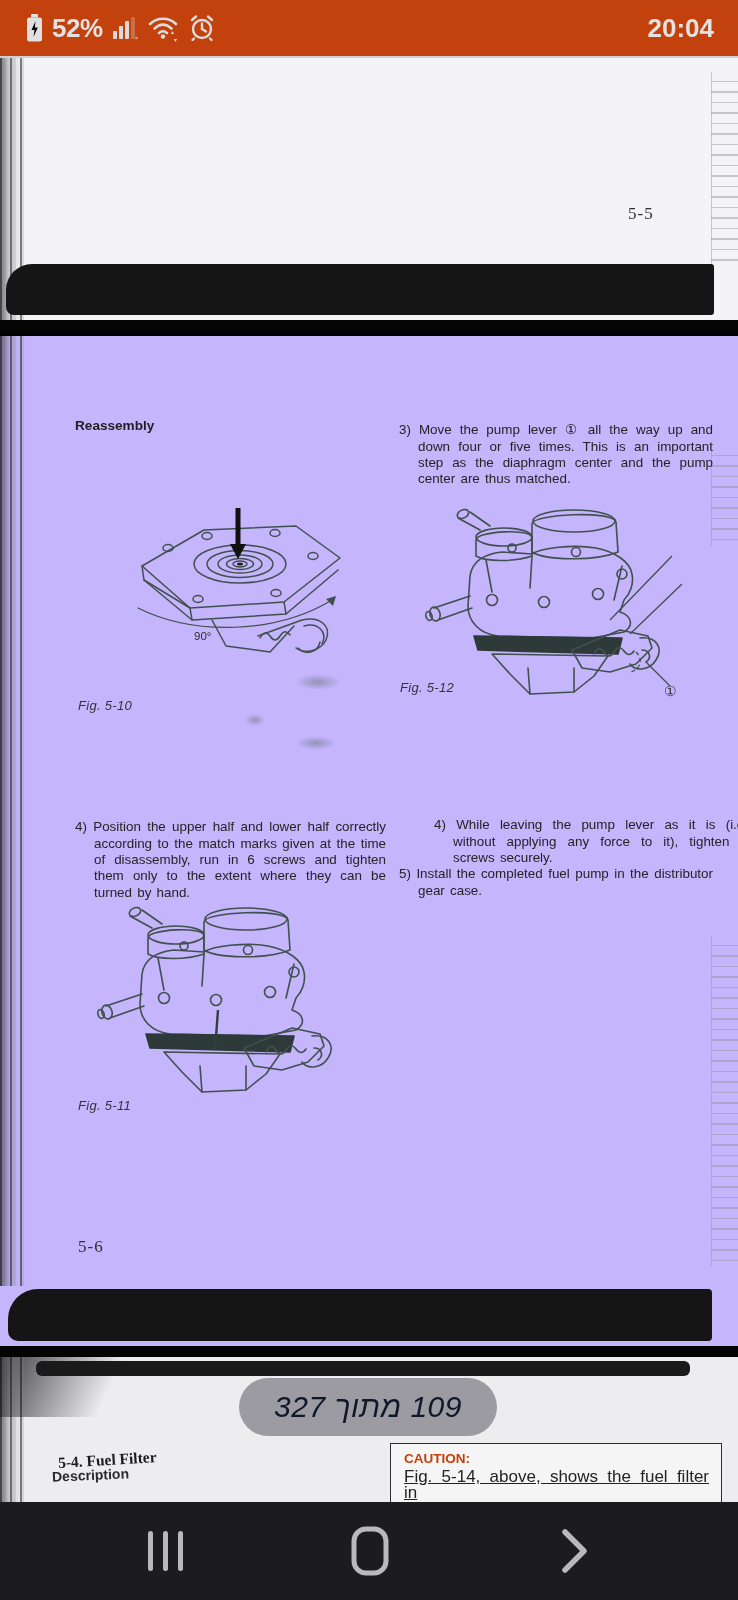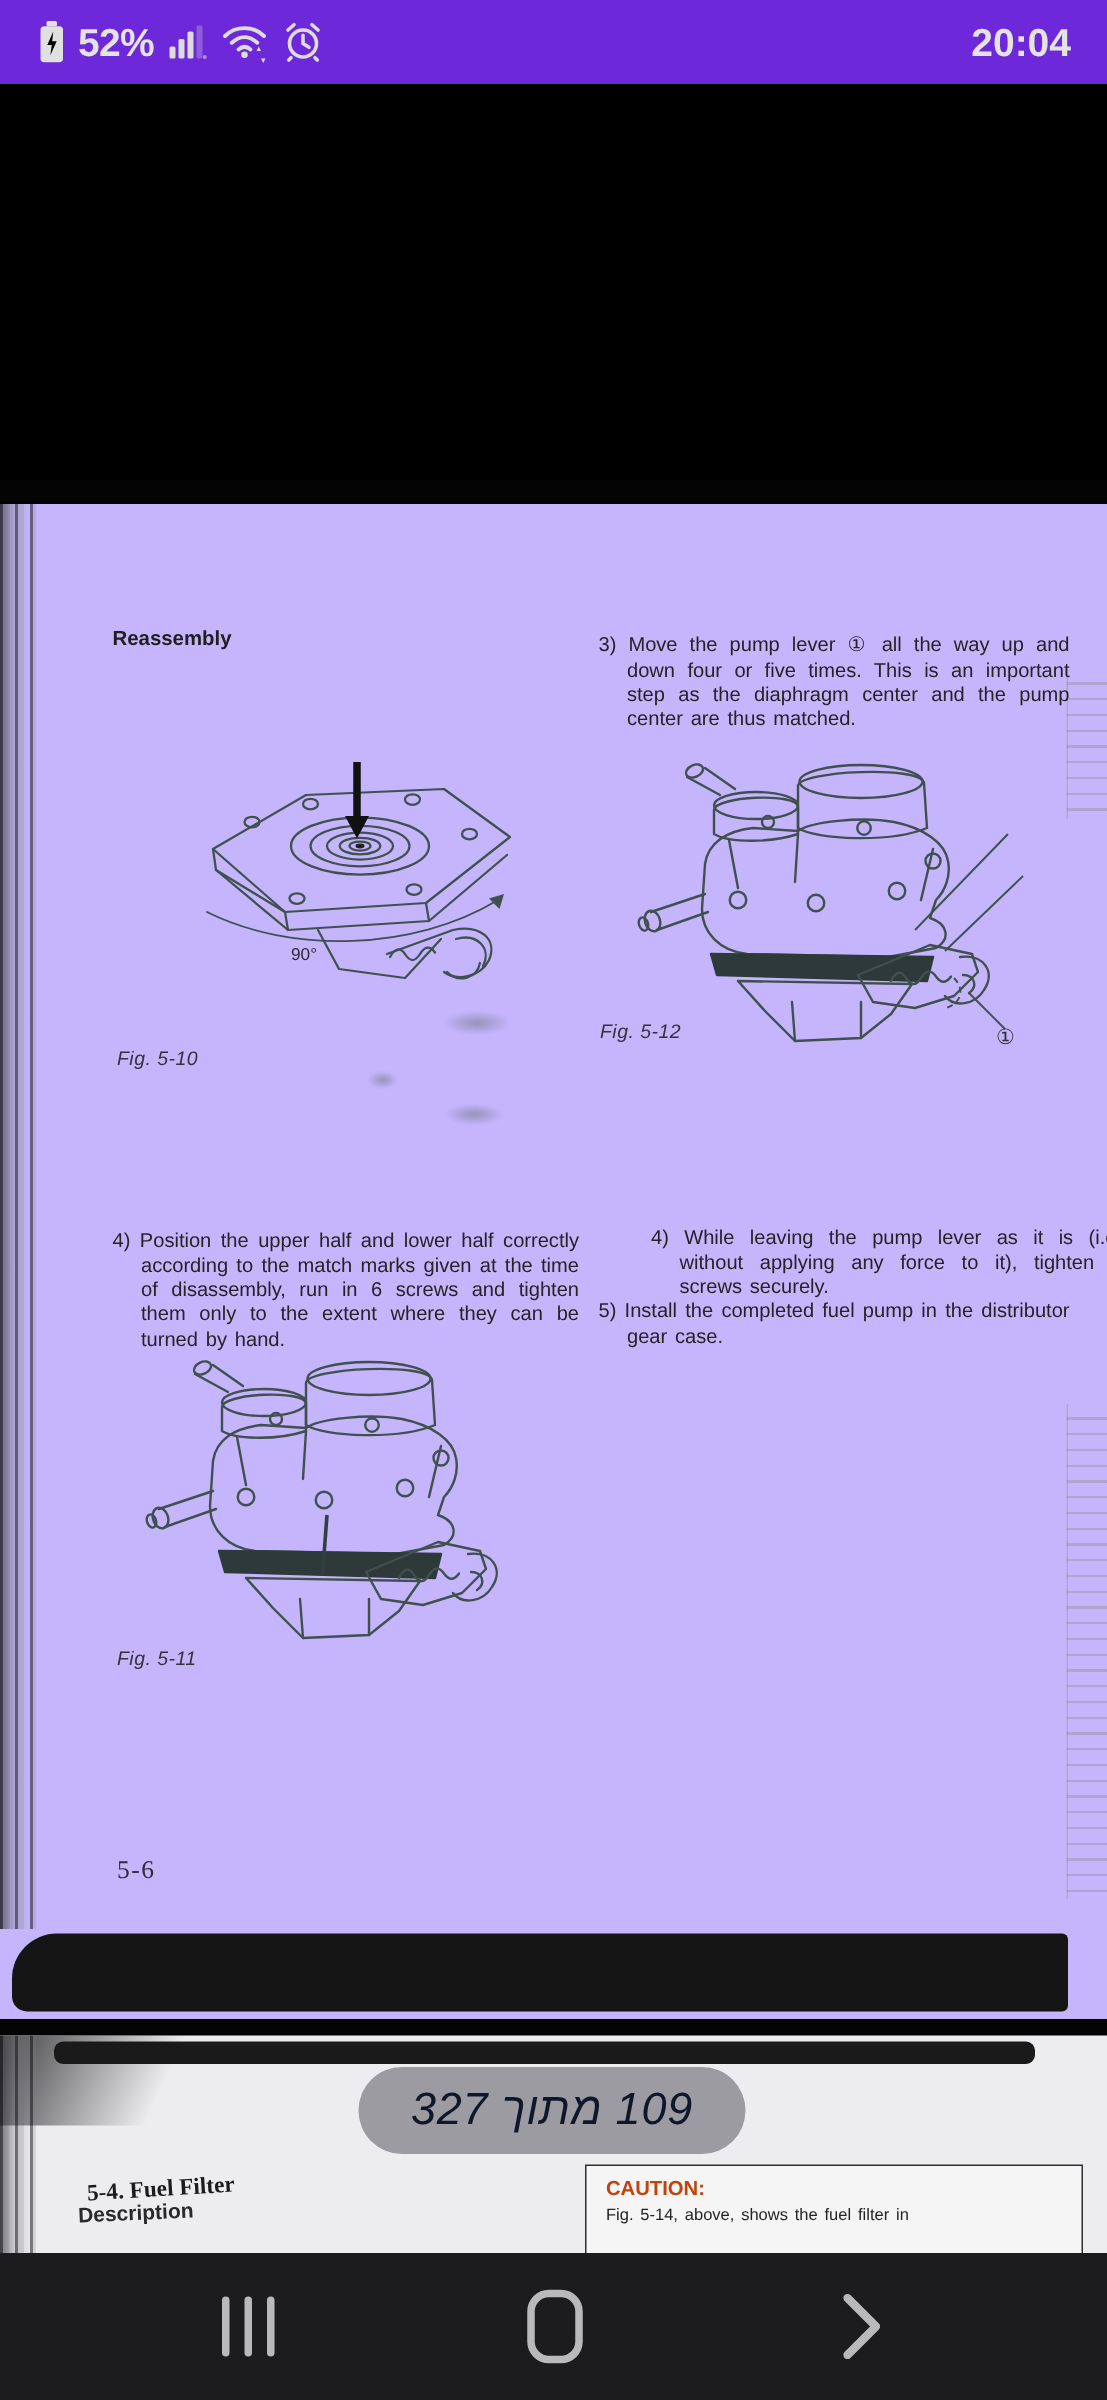--- a/index.html
+++ b/index.html
@@ -1,21 +1,21 @@
 <!DOCTYPE html>
 <html><head>
 <meta charset="utf-8">
 <style>
   html,body{margin:0;padding:0;background:#000;}
   body{width:738px;height:1600px;position:relative;overflow:hidden;
        font-family:"Liberation Sans",sans-serif;}
   .screen{position:absolute;inset:0;background:#000;}
 
   
-  .statusbar{position:absolute;top:0;left:0;width:738px;height:56px;background:#6d28d9;
+  .statusbar{position:absolute;top:0;left:0;width:738px;height:56px;background:#c2410c;
              color:#dedede;display:flex;align-items:center;z-index:20;}
   .sb-left{display:flex;align-items:center;gap:9px;padding-left:26px;}
   .battery-pct{font-size:26px;font-weight:700;letter-spacing:-.5px;color:#e3e3e3;}
   .sb-time{margin-left:auto;padding-right:24px;font-size:26px;font-weight:700;color:#e3e3e3;}
   .sb-ic{display:block;}
 
   
   .viewer{position:absolute;top:56px;left:0;width:738px;height:1446px;background:#000;}
   .page{position:absolute;left:0;width:738px;overflow:hidden;}
   .page-prev{top:0;height:264px;background:#f4f4f6;border-top:2px solid #cfcfd4;}
@@ -46,21 +46,21 @@
   
   .darkband{position:absolute;background:#1a1a1a;border-radius:6px;}
   .corner-shadow{position:absolute;left:0;top:0;width:150px;height:60px;pointer-events:none;
      background:linear-gradient(115deg, rgba(20,20,22,.8), rgba(20,20,22,0) 70%);}
   .ff-head{position:absolute;font-family:"Liberation Serif",serif;font-weight:700;
            font-size:15.5px;color:#1c1c1c;transform:rotate(-3.5deg);}
   .ff-desc{position:absolute;font-weight:700;font-size:14px;color:#2a2a2a;transform:rotate(-2.5deg);}
   .caution{position:absolute;border:1.6px solid #2e2e2e;background:rgba(252,252,252,.55);
            padding:7px 12px 8px 13px;box-sizing:border-box;}
   .caution .ct{font-size:13.5px;font-weight:600;color:#c2410c;margin-bottom:3px;}
-  .caution .cl{font-size:11px;color:#232323;text-align:justify;word-spacing:1.5px;line-height:16px;}
+  .caution .cl{font-size:17px;color:#232323;text-align:justify;word-spacing:1.5px;line-height:16px;text-decoration:underline;}
 
   
   .pill{position:absolute;left:239px;top:1322px;width:258px;height:58px;border-radius:29px;
         background:rgba(148,148,154,.92);color:#0f172a;font-size:30px;line-height:58px;
         text-align:center;z-index:6;letter-spacing:.5px;font-style:italic;}
 
   
   .navbar{position:absolute;left:0;top:1502px;width:738px;height:98px;background:#1c1c1f;z-index:15;}
   .nav-btn{position:absolute;top:0;height:98px;width:86px;display:flex;align-items:center;
            justify-content:center;cursor:pointer;}
@@ -139,20 +139,26 @@
           <path d="M4,6 L8,2.5 M24,6 L20,2.5"></path>
           <path d="M6,24.5 L4.5,26 M22,24.5 L23.5,26"></path>
         </g>
       </svg>
     </div>
     <span class="sb-time">20:04</span>
   </header>
 
   <main class="viewer">
 
+    <section class="page page-prev">
+      <div class="binding"></div>
+      <div class="stack" style="top:14px;height:196px;"></div>
+      <span class="pagenum" style="left:628px;top:146px;">5-5</span>
+      <div class="bookedge" style="left:6px;right:24px;top:206px;height:51px;border-radius:26px 3px 3px 8px;"></div>
+    </section>
 
     <div class="sep sep1"></div>
 
     <section class="page page-main">
       <div class="binding" style="bottom:60px;"></div>
       <div class="stack" style="top:110px;height:100px;"></div>
       <div class="stack" style="top:600px;height:330px;"></div>
 
       <h2 class="heading" style="left:75px;top:71px;">Reassembly</h2>
 

